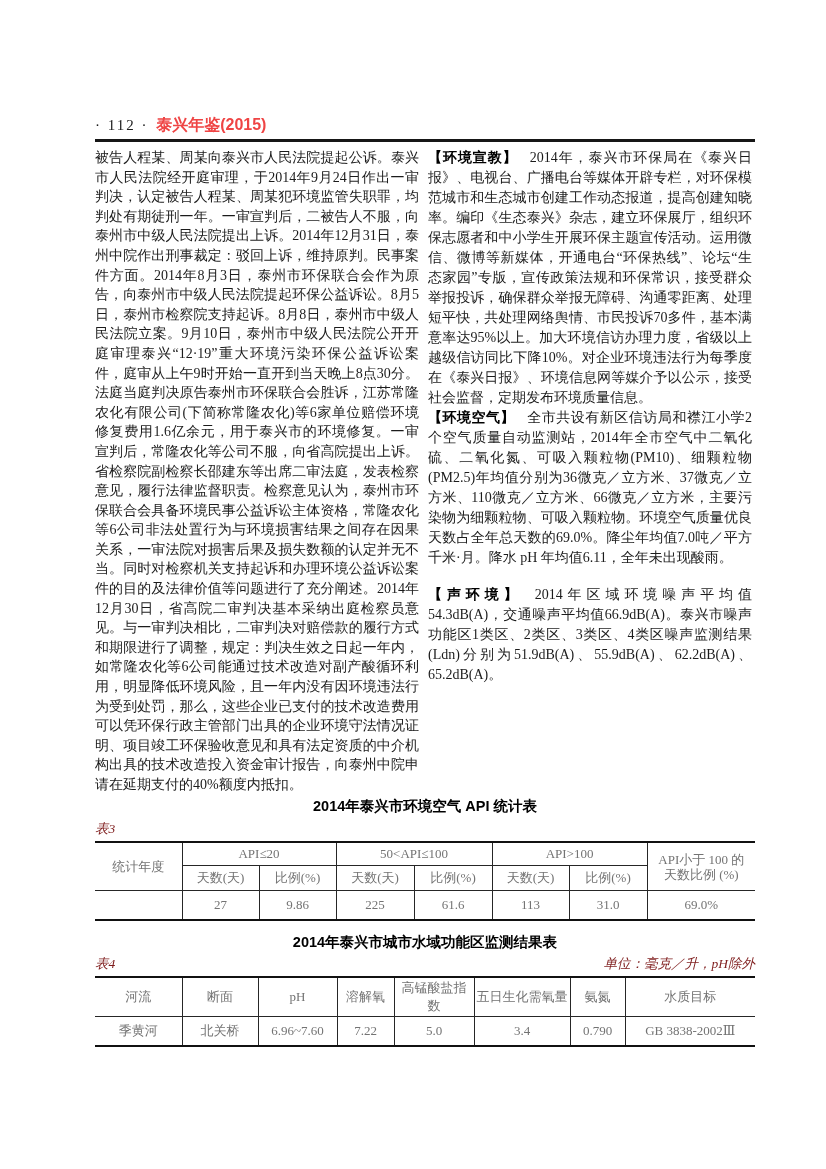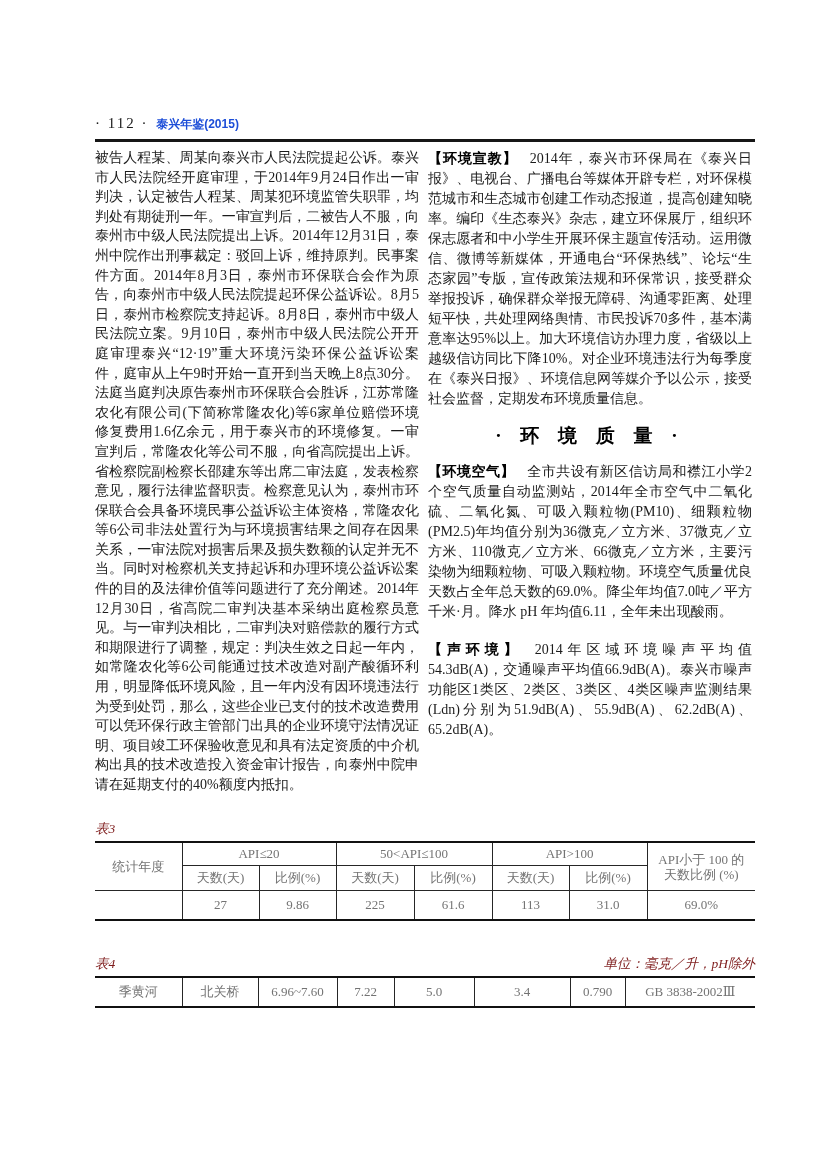--- a/index.html
+++ b/index.html
@@ -1,29 +1,29 @@
 <!DOCTYPE html>
 <html><head>
 <meta charset="utf-8">
 <style>
   html,body{margin:0;padding:0;background:#e8e8e8;}
   .page{position:relative;width:826px;height:1169px;background:#ffffff;margin:0 auto;
         color:#1b1b1b;font-family:"Liberation Serif","DejaVu Serif",serif;overflow:hidden;}
   
   .runhead{position:absolute;left:95px;top:115px;width:660px;font-size:15px;white-space:nowrap;}
   .runhead .marker{letter-spacing:2px;}
-  .runhead .booktitle{font-family:"Liberation Sans","DejaVu Sans",sans-serif;font-weight:bold;font-size:12px;margin-left:4px;color:#1d4ed8;}
+  .runhead .booktitle{font-family:"Liberation Sans","DejaVu Sans",sans-serif;font-weight:bold;font-size:16px;margin-left:4px;color:#ef4444;}
   .headrule{position:absolute;left:95px;top:139px;width:660px;height:2.5px;background:#161616;}
   
   .col{position:absolute;top:148px;width:324px;text-align:justify;font-size:14px;}
   .col-left{left:95px;line-height:19.6px;}
   .col-right{left:428px;line-height:20px;}
   .sec{margin:0 0 0 0;}
   .sec.gap{margin-top:17px;}
-  .sec-label{font-family:Liberation Sans, sans-serif;font-weight:bold;color:#000;margin-right:12px;}
+  .sec-label{font-family:Liberation Mono, monospace;font-weight:bold;color:#000;margin-right:12px;}
   .divider{text-align:center;font-size:19px;font-weight:bold;color:#000;
            letter-spacing:7px;margin:14px 0 12px 0;line-height:26px;white-space:nowrap;}
   
   .tbl-title{position:absolute;left:95px;width:660px;text-align:center;
              font-family:"Liberation Sans","DejaVu Sans",sans-serif;font-weight:bold;font-size:14.5px;color:#000;}
   .tbl-meta{position:absolute;left:95px;width:660px;display:flex;justify-content:space-between;
             font-style:italic;font-size:13.5px;color:#7f1d1d;}
   .tblwrap{position:absolute;left:95px;width:660px;}
   table{border-collapse:collapse;width:660px;table-layout:fixed;font-size:13px;color:#737373;
         border-top:2.5px solid #111;border-bottom:2.5px solid #111;
@@ -48,29 +48,29 @@
   <div class="headrule"></div>
 
   <div class="col col-left">
     <div class="sec">被告人程某、周某向泰兴市人民法院提起公诉。泰兴市人民法院经开庭审理，于2014年9月24日作出一审判决，认定被告人程某、周某犯环境监管失职罪，均判处有期徒刑一年。一审宣判后，二被告人不服，向泰州市中级人民法院提出上诉。2014年12月31日，泰州中院作出刑事裁定：驳回上诉，维持原判。民事案件方面。2014年8月3日，泰州市环保联合会作为原告，向泰州市中级人民法院提起环保公益诉讼。8月5日，泰州市检察院支持起诉。8月8日，泰州市中级人民法院立案。9月10日，泰州市中级人民法院公开开庭审理泰兴“12·19”重大环境污染环保公益诉讼案件，庭审从上午9时开始一直开到当天晚上8点30分。法庭当庭判决原告泰州市环保联合会胜诉，江苏常隆农化有限公司(下简称常隆农化)等6家单位赔偿环境修复费用1.6亿余元，用于泰兴市的环境修复。一审宣判后，常隆农化等公司不服，向省高院提出上诉。省检察院副检察长邵建东等出席二审法庭，发表检察意见，履行法律监督职责。检察意见认为，泰州市环保联合会具备环境民事公益诉讼主体资格，常隆农化等6公司非法处置行为与环境损害结果之间存在因果关系，一审法院对损害后果及损失数额的认定并无不当。同时对检察机关支持起诉和办理环境公益诉讼案件的目的及法律价值等问题进行了充分阐述。2014年12月30日，省高院二审判决基本采纳出庭检察员意见。与一审判决相比，二审判决对赔偿款的履行方式和期限进行了调整，规定：判决生效之日起一年内，如常隆农化等6公司能通过技术改造对副产酸循环利用，明显降低环境风险，且一年内没有因环境违法行为受到处罚，那么，这些企业已支付的技术改造费用可以凭环保行政主管部门出具的企业环境守法情况证明、项目竣工环保验收意见和具有法定资质的中介机构出具的技术改造投入资金审计报告，向泰州中院申请在延期支付的40%额度内抵扣。</div>
   </div>
 
   <div class="col col-right">
     <div class="sec">
       <span class="sec-label">【环境宣教】</span><span>2014年，泰兴市环保局在《泰兴日报》、电视台、广播电台等媒体开辟专栏，对环保模范城市和生态城市创建工作动态报道，提高创建知晓率。编印《生态泰兴》杂志，建立环保展厅，组织环保志愿者和中小学生开展环保主题宣传活动。运用微信、微博等新媒体，开通电台“环保热线”、论坛“生态家园”专版，宣传政策法规和环保常识，接受群众举报投诉，确保群众举报无障碍、沟通零距离、处理短平快，共处理网络舆情、市民投诉70多件，基本满意率达95%以上。加大环境信访办理力度，省级以上越级信访同比下降10%。对企业环境违法行为每季度在《泰兴日报》、环境信息网等媒介予以公示，接受社会监督，定期发布环境质量信息。</span>
     </div>
-    <div class="divider">· 环 境 质 量 ·</div>
     <div class="sec">
       <span class="sec-label">【环境空气】</span><span>全市共设有新区信访局和襟江小学2个空气质量自动监测站，2014年全市空气中二氧化硫、二氧化氮、可吸入颗粒物(PM10)、细颗粒物(PM2.5)年均值分别为36微克／立方米、37微克／立方米、110微克／立方米、66微克／立方米，主要污染物为细颗粒物、可吸入颗粒物。环境空气质量优良天数占全年总天数的69.0%。降尘年均值7.0吨／平方千米·月。降水 pH 年均值6.11，全年未出现酸雨。</span>
     </div>
     <div class="sec gap">
       <span class="sec-label">【声环境】</span><span>2014年区域环境噪声平均值54.3dB(A)，交通噪声平均值66.9dB(A)。泰兴市噪声功能区1类区、2类区、3类区、4类区噪声监测结果(Ldn)分别为51.9dB(A)、55.9dB(A)、62.2dB(A)、65.2dB(A)。</span>
     </div>
   </div>
 
+  <div class="tbl-title" style="top:797px;">2014年泰兴市环境空气 API 统计表</div>
   <div class="tbl-meta" style="top:820px;">
     <span>表3</span>
     <span></span>
   </div>
   <div class="tblwrap" style="top:841px;">
     <table class="t3">
       <colgroup>
         <col style="width:87px">
           <col style="width:77px">
           <col style="width:77px">
@@ -103,37 +103,48 @@
         <td>225</td>
         <td>61.6</td>
         <td>113</td>
         <td>31.0</td>
         <td>69.0%</td>
       </tr>
     </tbody>
       </table>
   </div>
 
+  <div class="tbl-title" style="top:933px;">2014年泰兴市城市水域功能区监测结果表</div>
   <div class="tbl-meta" style="top:955px;text-align:right;">
     <span>表4</span>
     <span>单位：毫克／升，pH除外</span>
   </div>
   <div class="tblwrap" style="top:976px;">
     <table class="t4">
       <colgroup>
         <col style="width:87px">
           <col style="width:76px">
           <col style="width:79px">
           <col style="width:57px">
         <col style="width:80px">
           <col style="width:96px">
           <col style="width:55px">
           <col style="width:130px">
       </colgroup>
       <tbody>
+          <tr>
+        <th>河流</th>
+        <th>断面</th>
+        <th>pH</th>
+        <th>溶解氧</th>
+        <th>高锰酸盐指数</th>
+        <th>五日生化需氧量</th>
+        <th>氨氮</th>
+        <th>水质目标</th>
+      </tr>
       <tr>
         <td>季黄河</td>
         <td>北关桥</td>
         <td>6.96~7.60</td>
         <td>7.22</td>
         <td>5.0</td>
         <td>3.4</td>
         <td>0.790</td>
         <td>GB 3838-2002Ⅲ</td>
       </tr>

